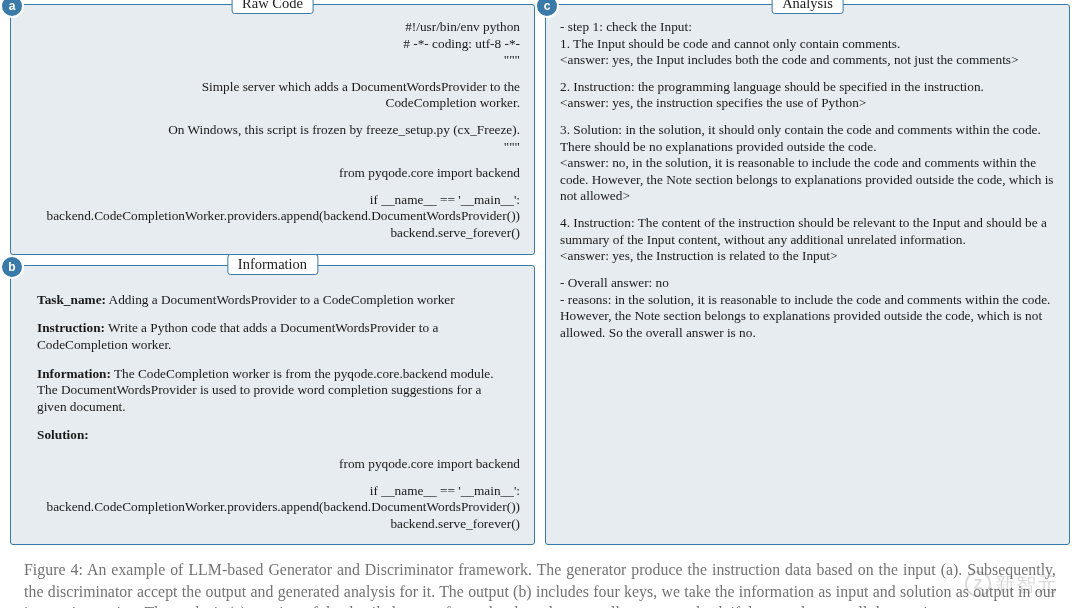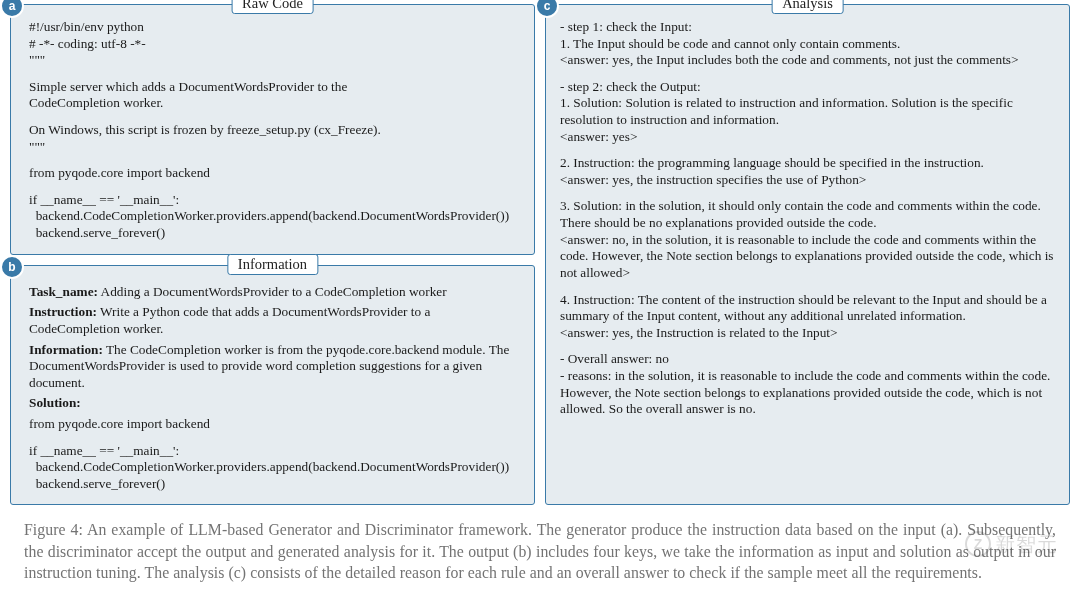--- a/index.html
+++ b/index.html
@@ -63,25 +63,26 @@
     font-weight: bold;
     font-size: 12px;
     display: flex;
     align-items: center;
     justify-content: center;
     line-height: 1;
     border: 2px solid #ffffff;
     font-family: Arial, sans-serif;
   }
   .para {
-    margin: 0 0 10px 4px;
+    margin: 0 0 10px 12px;
     white-space: pre-wrap;
+    text-align: right;
   }
   .para:last-child { margin-bottom: 0; }
-  .kv-line { margin: 4px; white-space: pre-wrap; }
+  .kv-line { margin: 12px; white-space: pre-wrap; }
   .kv-line b { font-weight: bold; }
   .analysis-block { margin: 0 0 10px 0; white-space: pre-wrap; }
   .analysis-block:last-child { margin-bottom: 0; }
   .caption {
     padding: 14px 14px 2px 14px;
     font-size: 15.8px;
     line-height: 1.35;
     color: #737373;
     text-align: justify;
     letter-spacing: 0.05px;
@@ -162,23 +163,20 @@
 
     <div class="right-col">
 
       <div class="panel">
         <div class="badge">c</div>
         <div class="panel-title">Analysis</div>
 
         <p class="analysis-block">- step 1: check the Input:
 1. The Input should be code and cannot only contain comments.
 &lt;answer: yes, the Input includes both the code and comments, not just the comments&gt;</p>
-        <p class="analysis-block">- step 2: check the Output:
-1. Solution: Solution is related to instruction and information. Solution is the specific resolution to instruction and information.
-&lt;answer: yes&gt;</p>
         <p class="analysis-block">2. Instruction: the programming language should be specified in the instruction.
 &lt;answer: yes, the instruction specifies the use of Python&gt;</p>
         <p class="analysis-block">3. Solution: in the solution, it should only contain the code and comments within the code. There should be no explanations provided outside the code.
 &lt;answer: no, in the solution, it is reasonable to include the code and comments within the code. However, the Note section belongs to explanations provided outside the code, which is not allowed&gt;</p>
         <p class="analysis-block">4. Instruction: The content of the instruction should be relevant to the Input and should be a summary of the Input content, without any additional unrelated information.
 &lt;answer: yes, the Instruction is related to the Input&gt;</p>
         <p class="analysis-block">- Overall answer: no
 - reasons: in the solution, it is reasonable to include the code and comments within the code. However, the Note section belongs to explanations provided outside the code, which is not allowed. So the overall answer is no.</p>
       </div>
 

